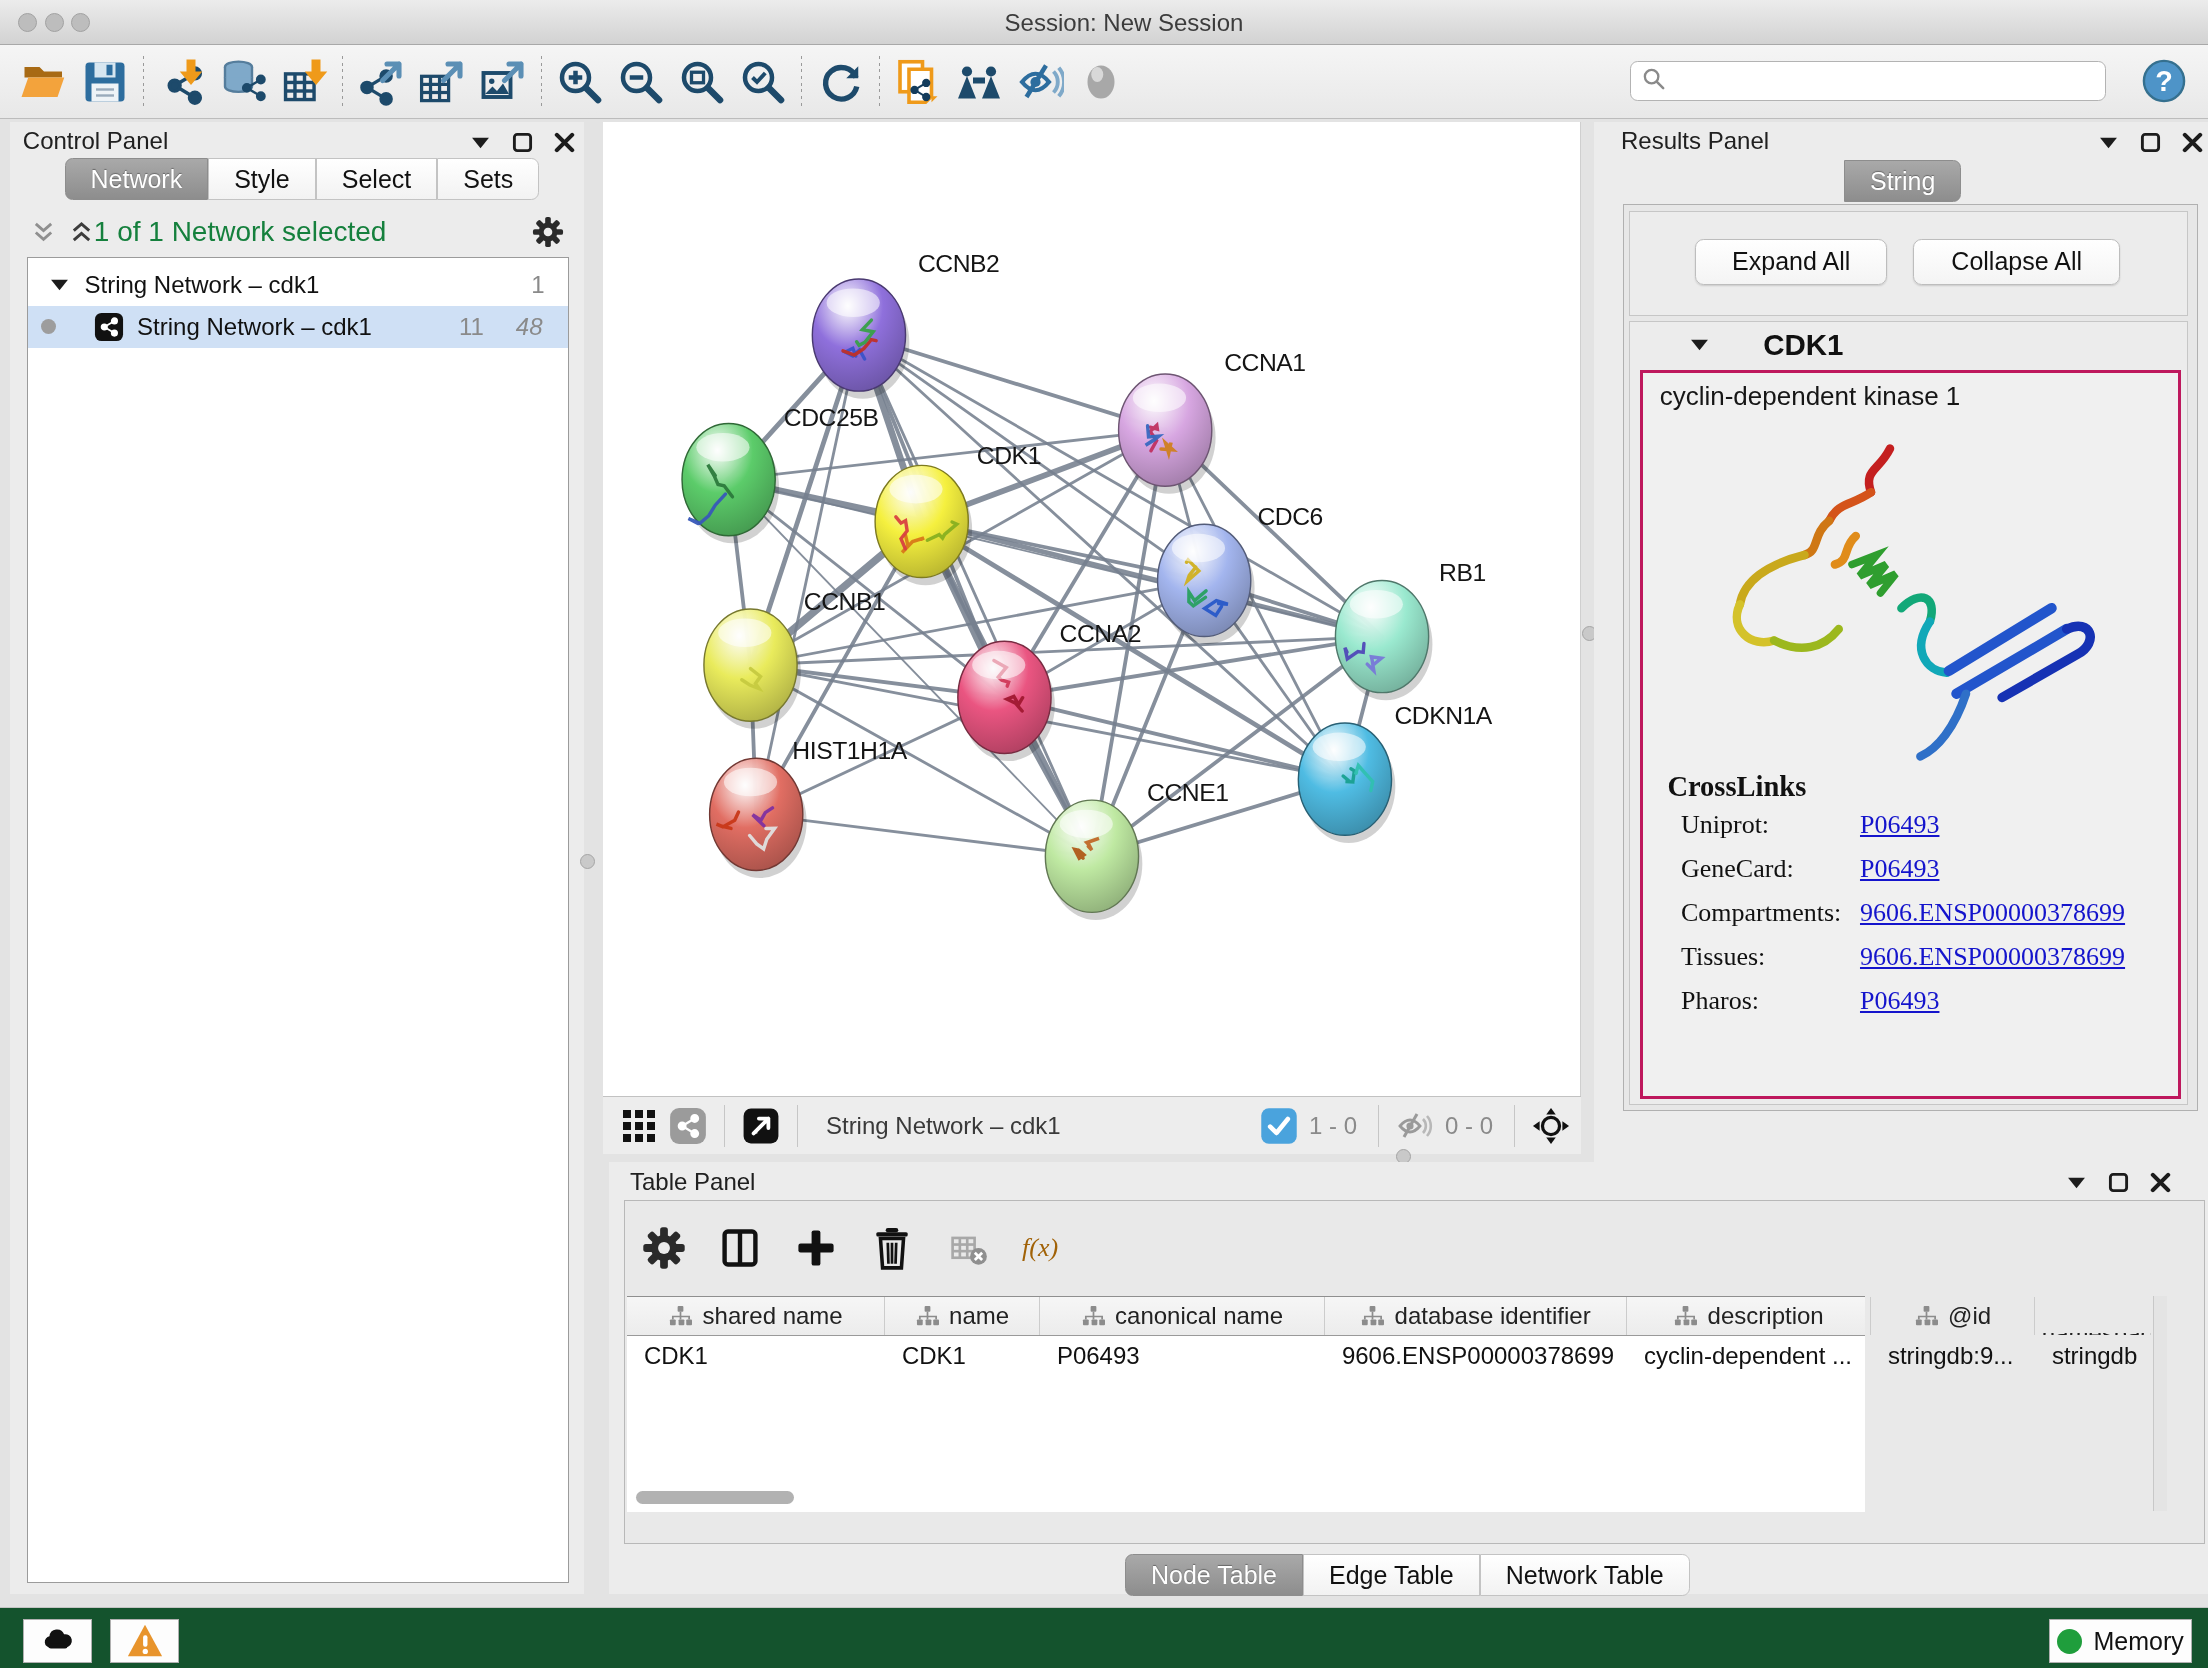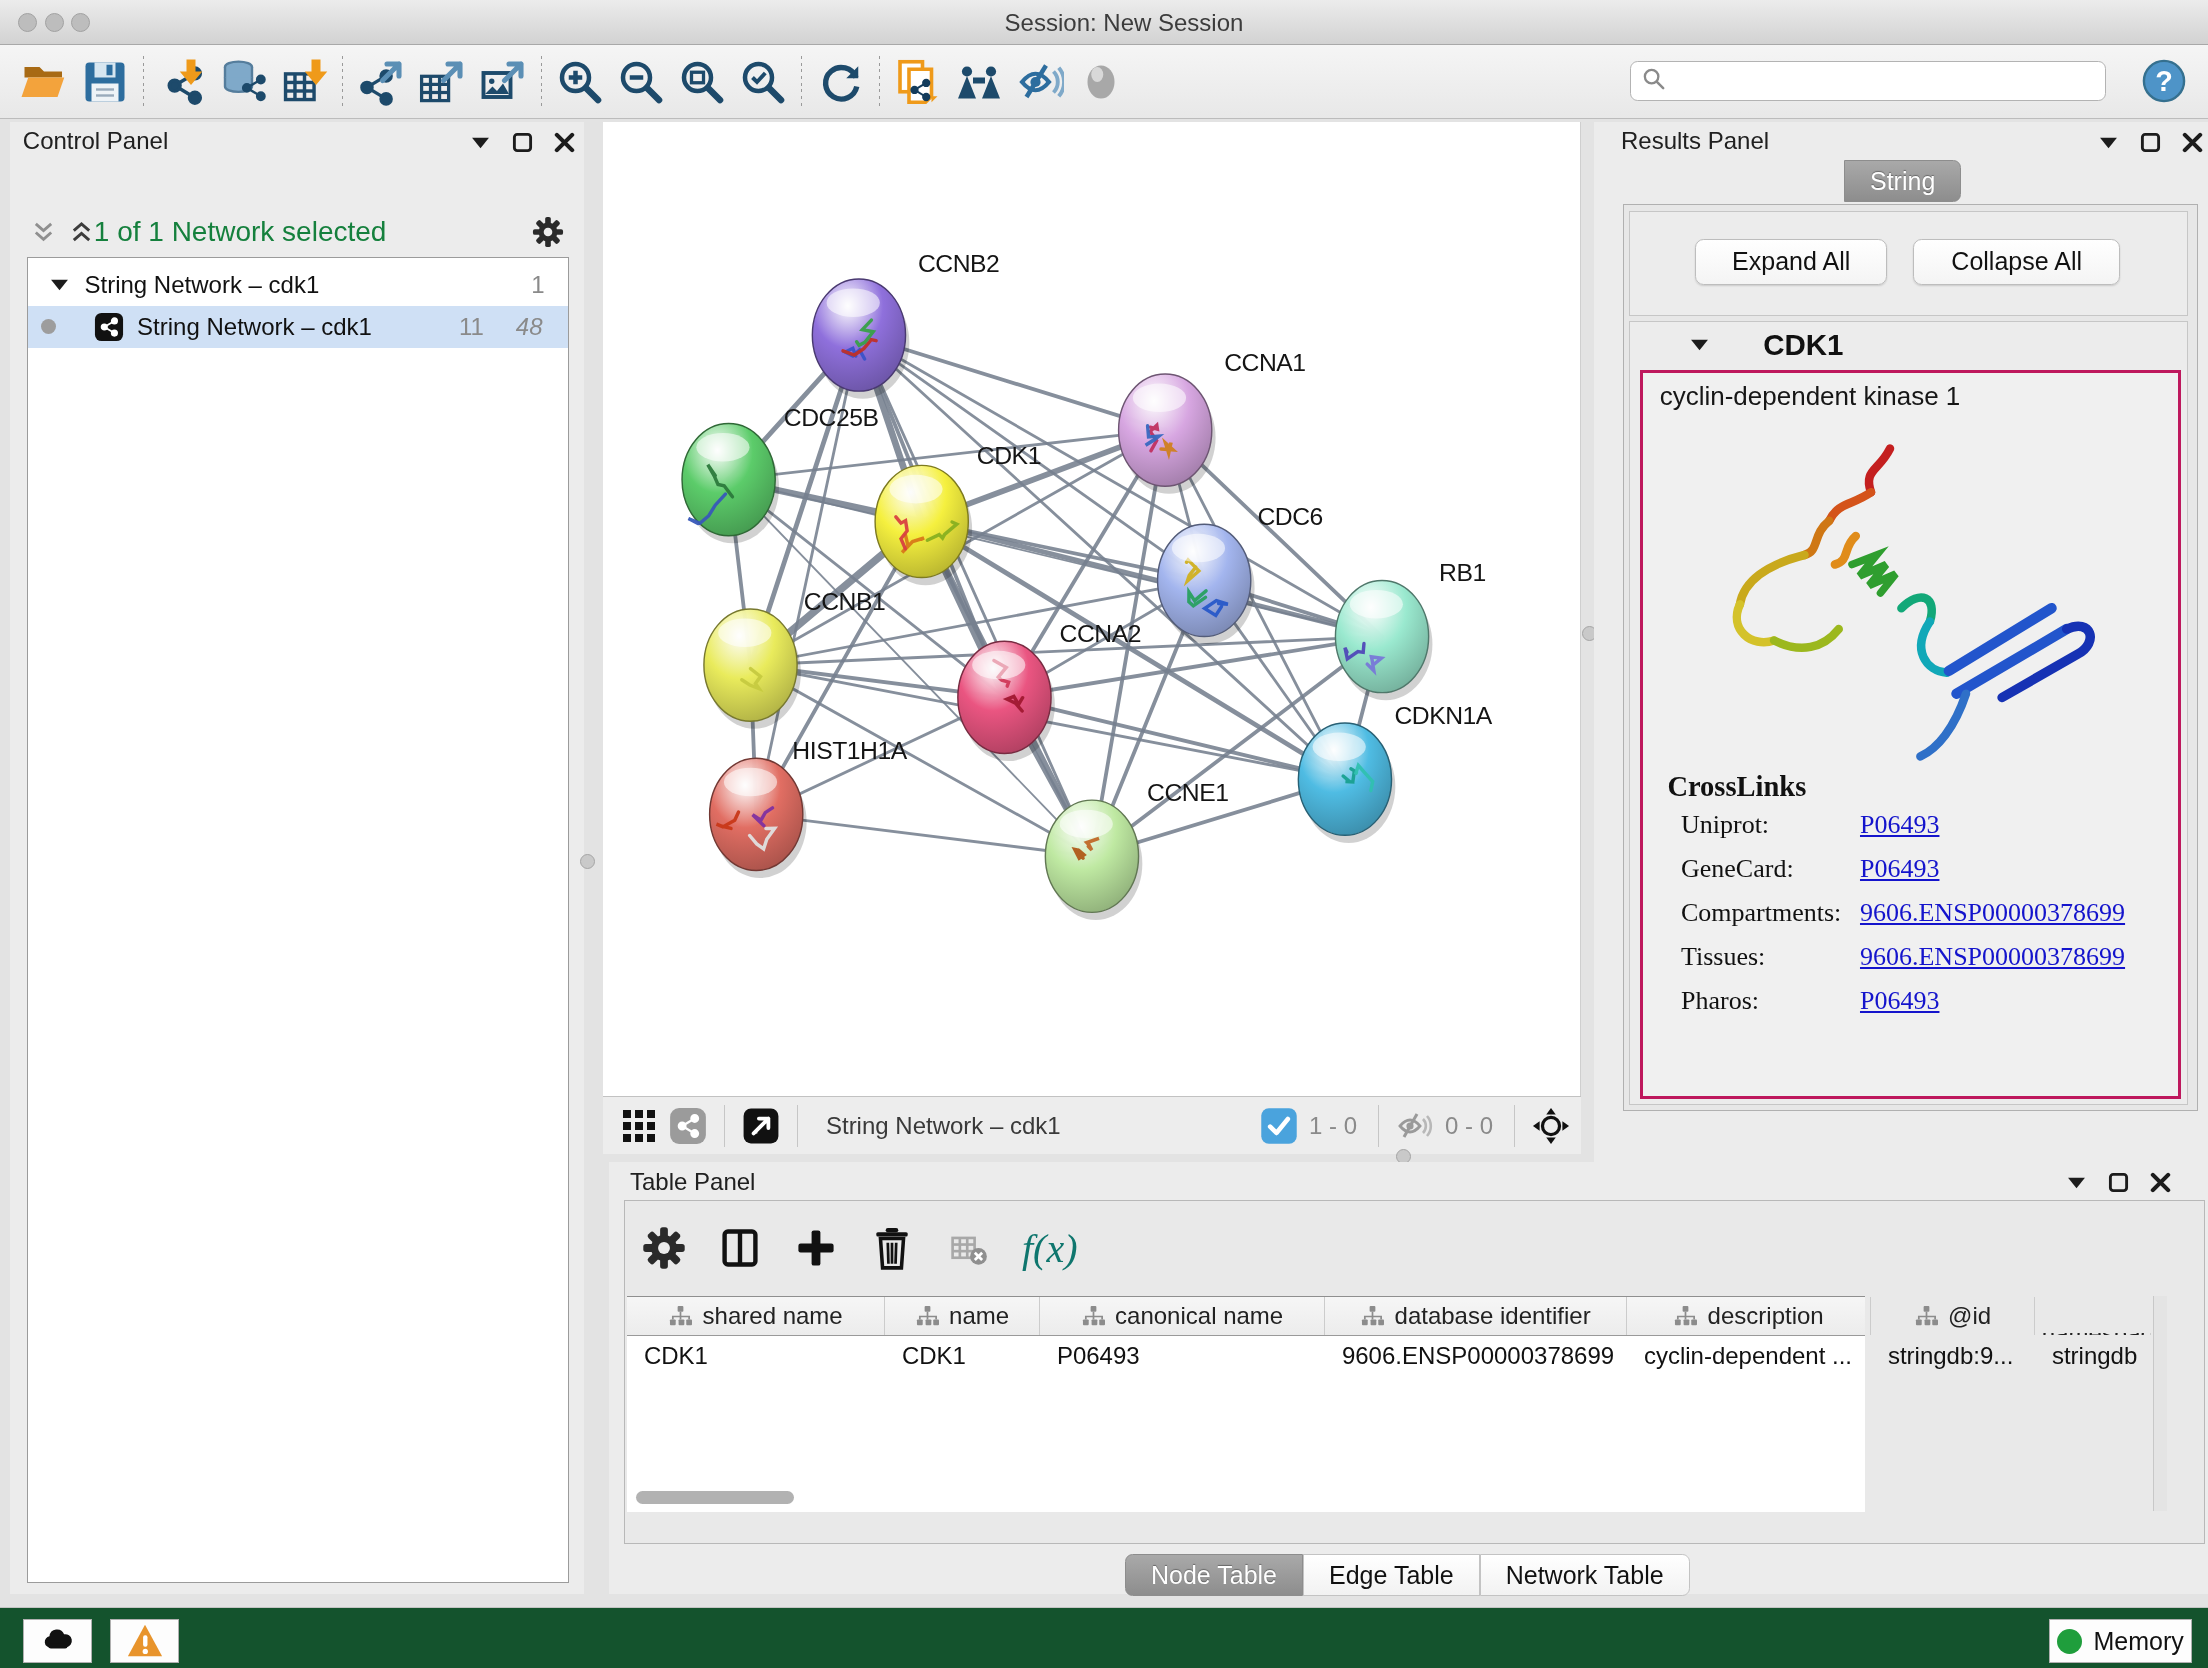--- a/index.html
+++ b/index.html
@@ -74,21 +74,21 @@
   .xl-row{display:flex;font-size:26px;line-height:44px;}
   .xl-label{width:179px;padding-left:25px;flex:0 0 auto;}
   .xl-value a{color:#1414cc;text-decoration:underline;}
   
   .table-panel{left:609px;top:1162px;width:1600px;height:432px;background:#ececec;}
   .tp-box{position:absolute;left:15px;top:38px;width:1579px;height:342px;
     border:1.9px solid #b8b8b8;background:#e9e9e9;}
   .tp-toolbar{position:absolute;left:17px;top:13.3px;height:68px;display:flex;align-items:center;gap:32px;}
   .tp-toolbar .tp-ic{display:flex;align-items:center;justify-content:center;}
   .tp-toolbar svg{width:44px;height:44px;}
-  .fx-label{font-family:"Liberation Serif",serif;font-style:italic;font-size:40px;color:#0f766e;}
+  .fx-label{font-family:"Liberation Serif",serif;font-style:italic;font-size:26px;color:#a16207;}
   .grid-table{position:absolute;left:1.9px;top:95px;width:1238px;height:215px;background:#fff;
     border-top:1.9px solid #8f8f8f;}
   .gt-header{display:flex;height:38px;background:linear-gradient(#f6f6f6,#ececec);
     border-bottom:1.9px solid #9a9a9a;}
   .gt-hcell{display:flex;align-items:center;justify-content:center;gap:9.5px;
     font-size:24px;color:#222;border-right:1px solid #cccccc;box-sizing:border-box;overflow:hidden;white-space:nowrap;}
   .gt-row{display:flex;height:40px;}
   .gt-cell{display:flex;align-items:center;font-size:24px;color:#111;
     padding-left:17px;box-sizing:border-box;overflow:hidden;white-space:nowrap;}
   .vscroll{position:absolute;right:-15px;top:95px;width:13.3px;height:215px;background:#e4e4e4;border-left:1px solid #c8c8c8;}
@@ -310,20 +310,26 @@
           <svg width="21" height="21" viewBox="0 0 22 22">
             <rect x="2.5" y="2.5" width="17" height="17" rx="3" fill="none" stroke="#1c1c1c" stroke-width="3"></rect>
           </svg>
         </span>
       <span>
           <svg width="21" height="21" viewBox="0 0 22 22">
             <path d="M3 3 L19 19 M19 3 L3 19" stroke="#1c1c1c" stroke-width="4.4" stroke-linecap="round"></path>
           </svg>
         </span>
     </div>
+    <div class="abs" id="control-tabs" style="left:55px;top:36px;display:flex;">
+        <div class="seg-tab sel seg-first">Network</div>
+        <div class="seg-tab">Style</div>
+        <div class="seg-tab">Select</div>
+        <div class="seg-tab seg-last">Sets</div>
+      </div>
     <div class="abs" style="left:21px;top:91px;width:533px;height:38px;display:flex;align-items:center;">
       <span style="margin-right:13.3px;display:inline-flex;">
           <svg width="25" height="25" viewBox="0 0 26 26">
             <path d="M5 4l8 7 8-7 M5 13l8 7 8-7" fill="none" stroke="#8f8f8f" stroke-width="3"></path>
           </svg>
         </span>
       <span style="display:inline-flex;">
           <svg width="25" height="25" viewBox="0 0 26 26">
             <path d="M5 11l8-7 8 7 M5 21l8-7 8 7" fill="none" stroke="#3c3c3c" stroke-width="3"></path>
           </svg>

